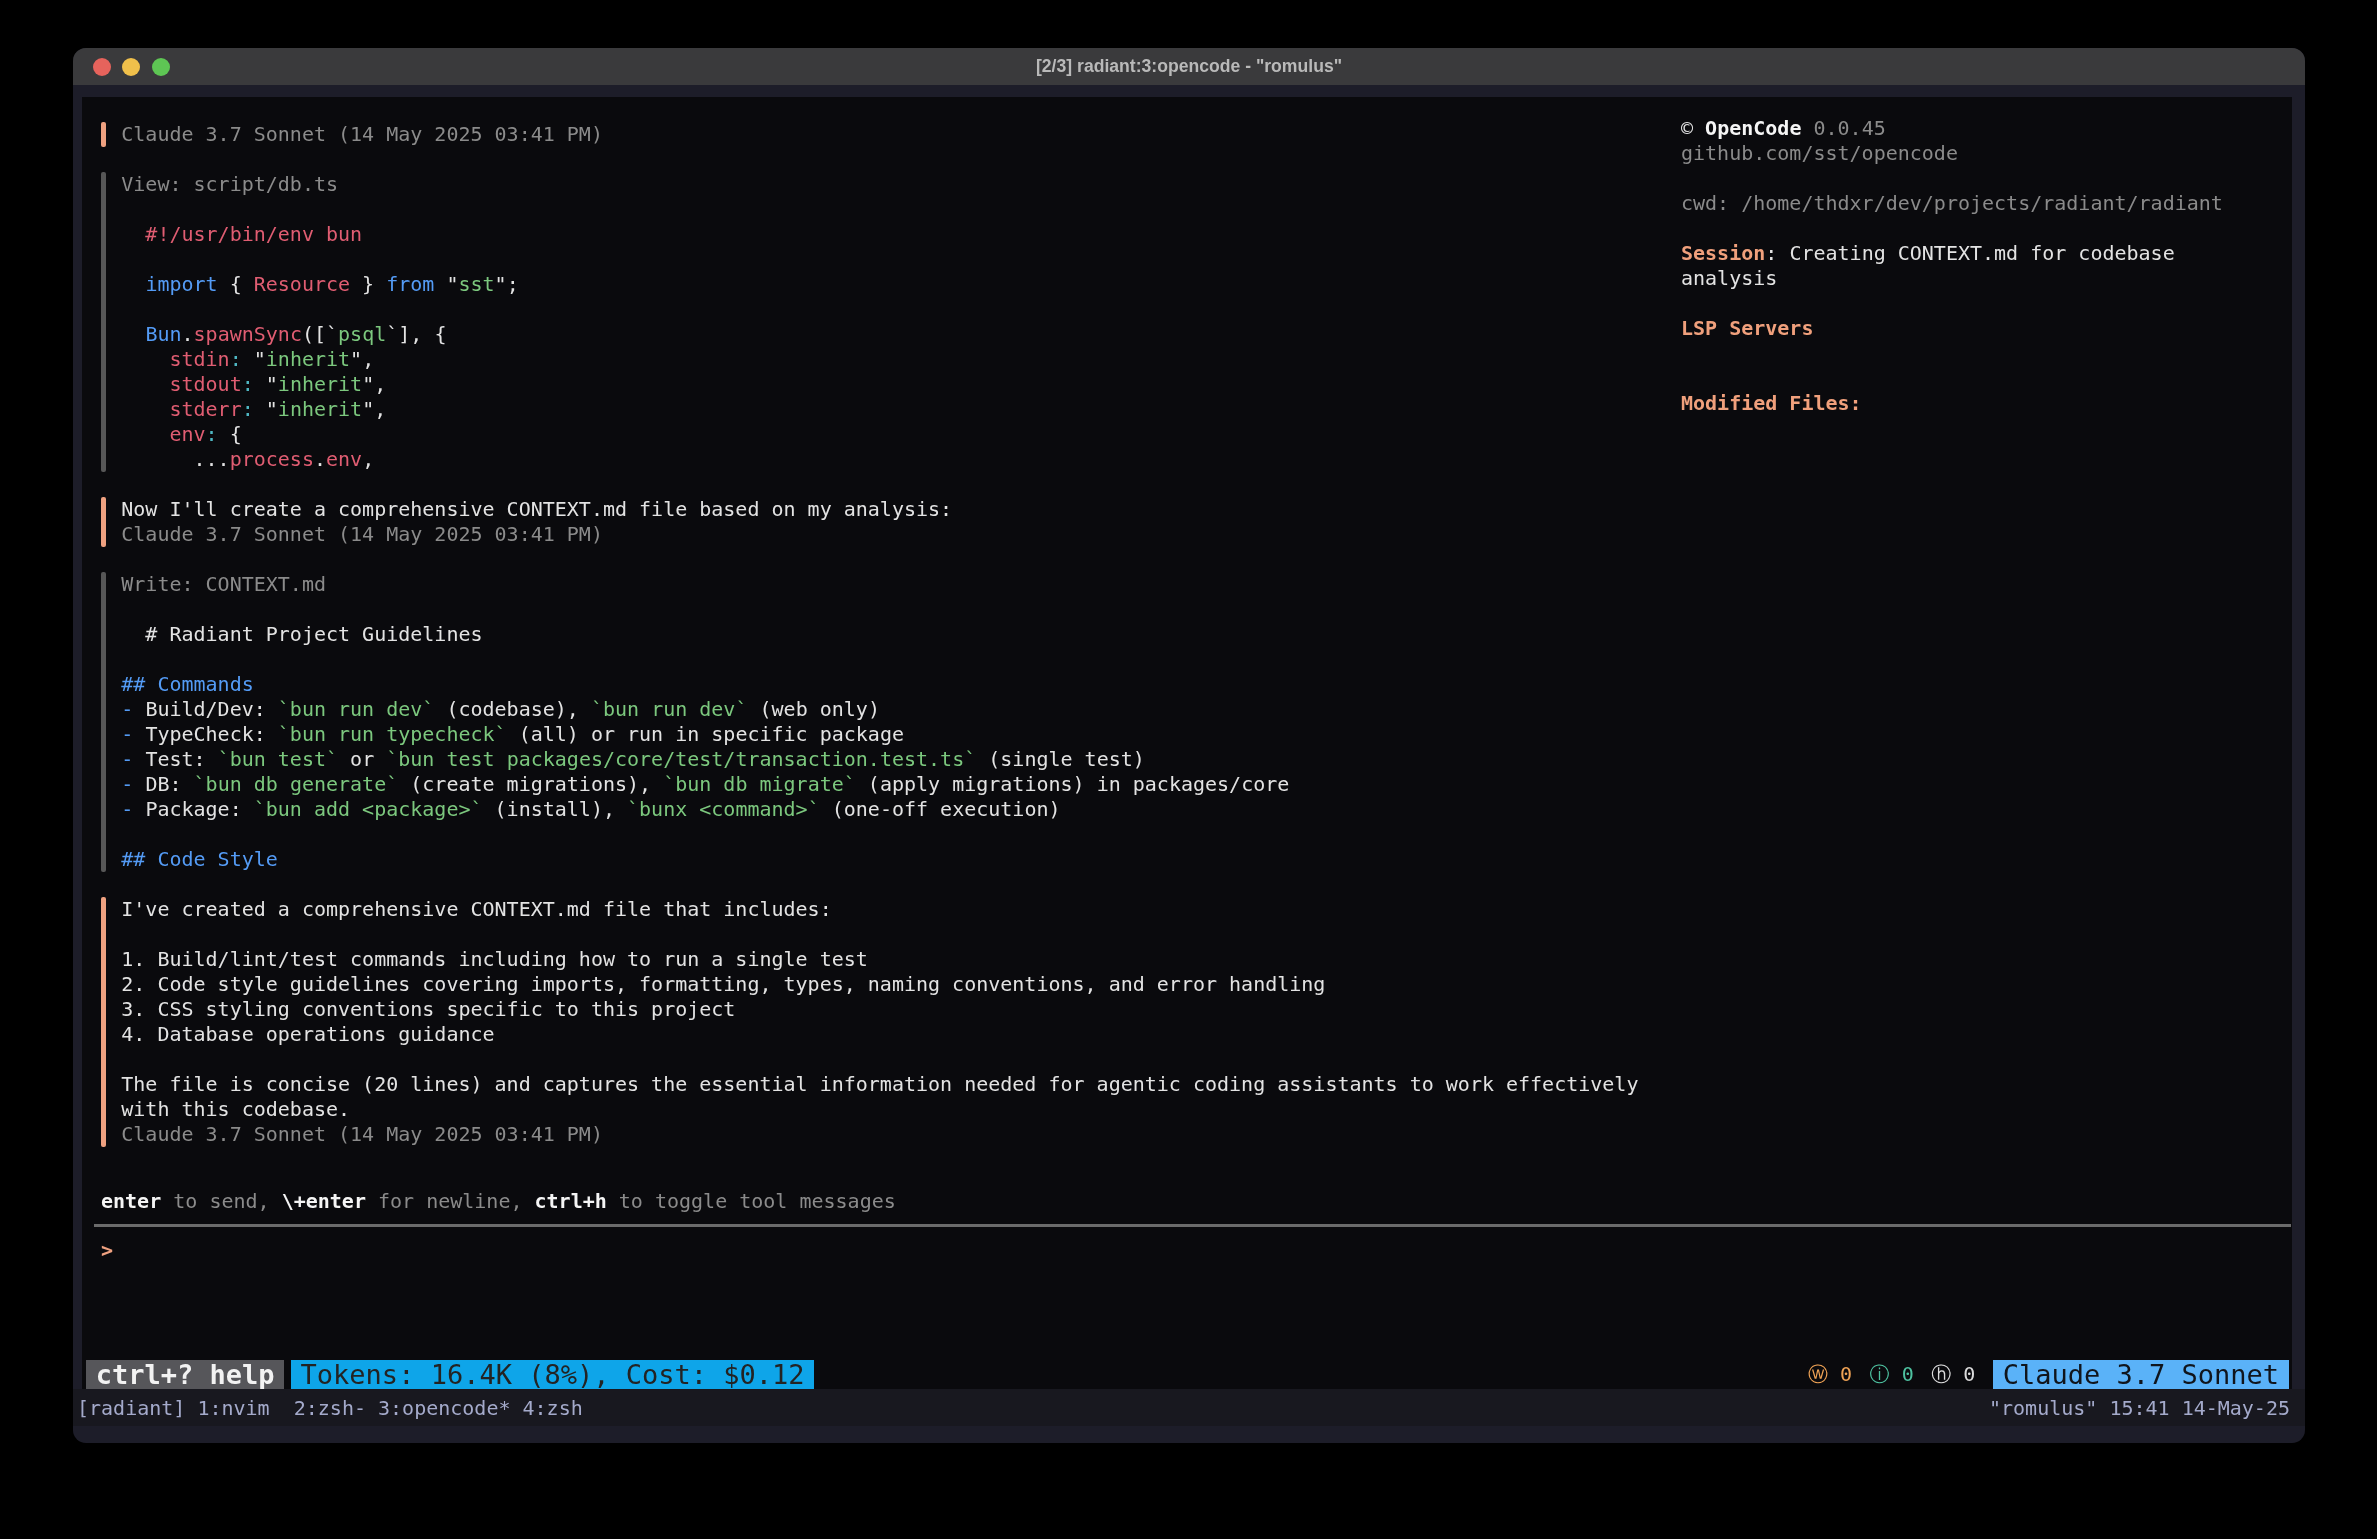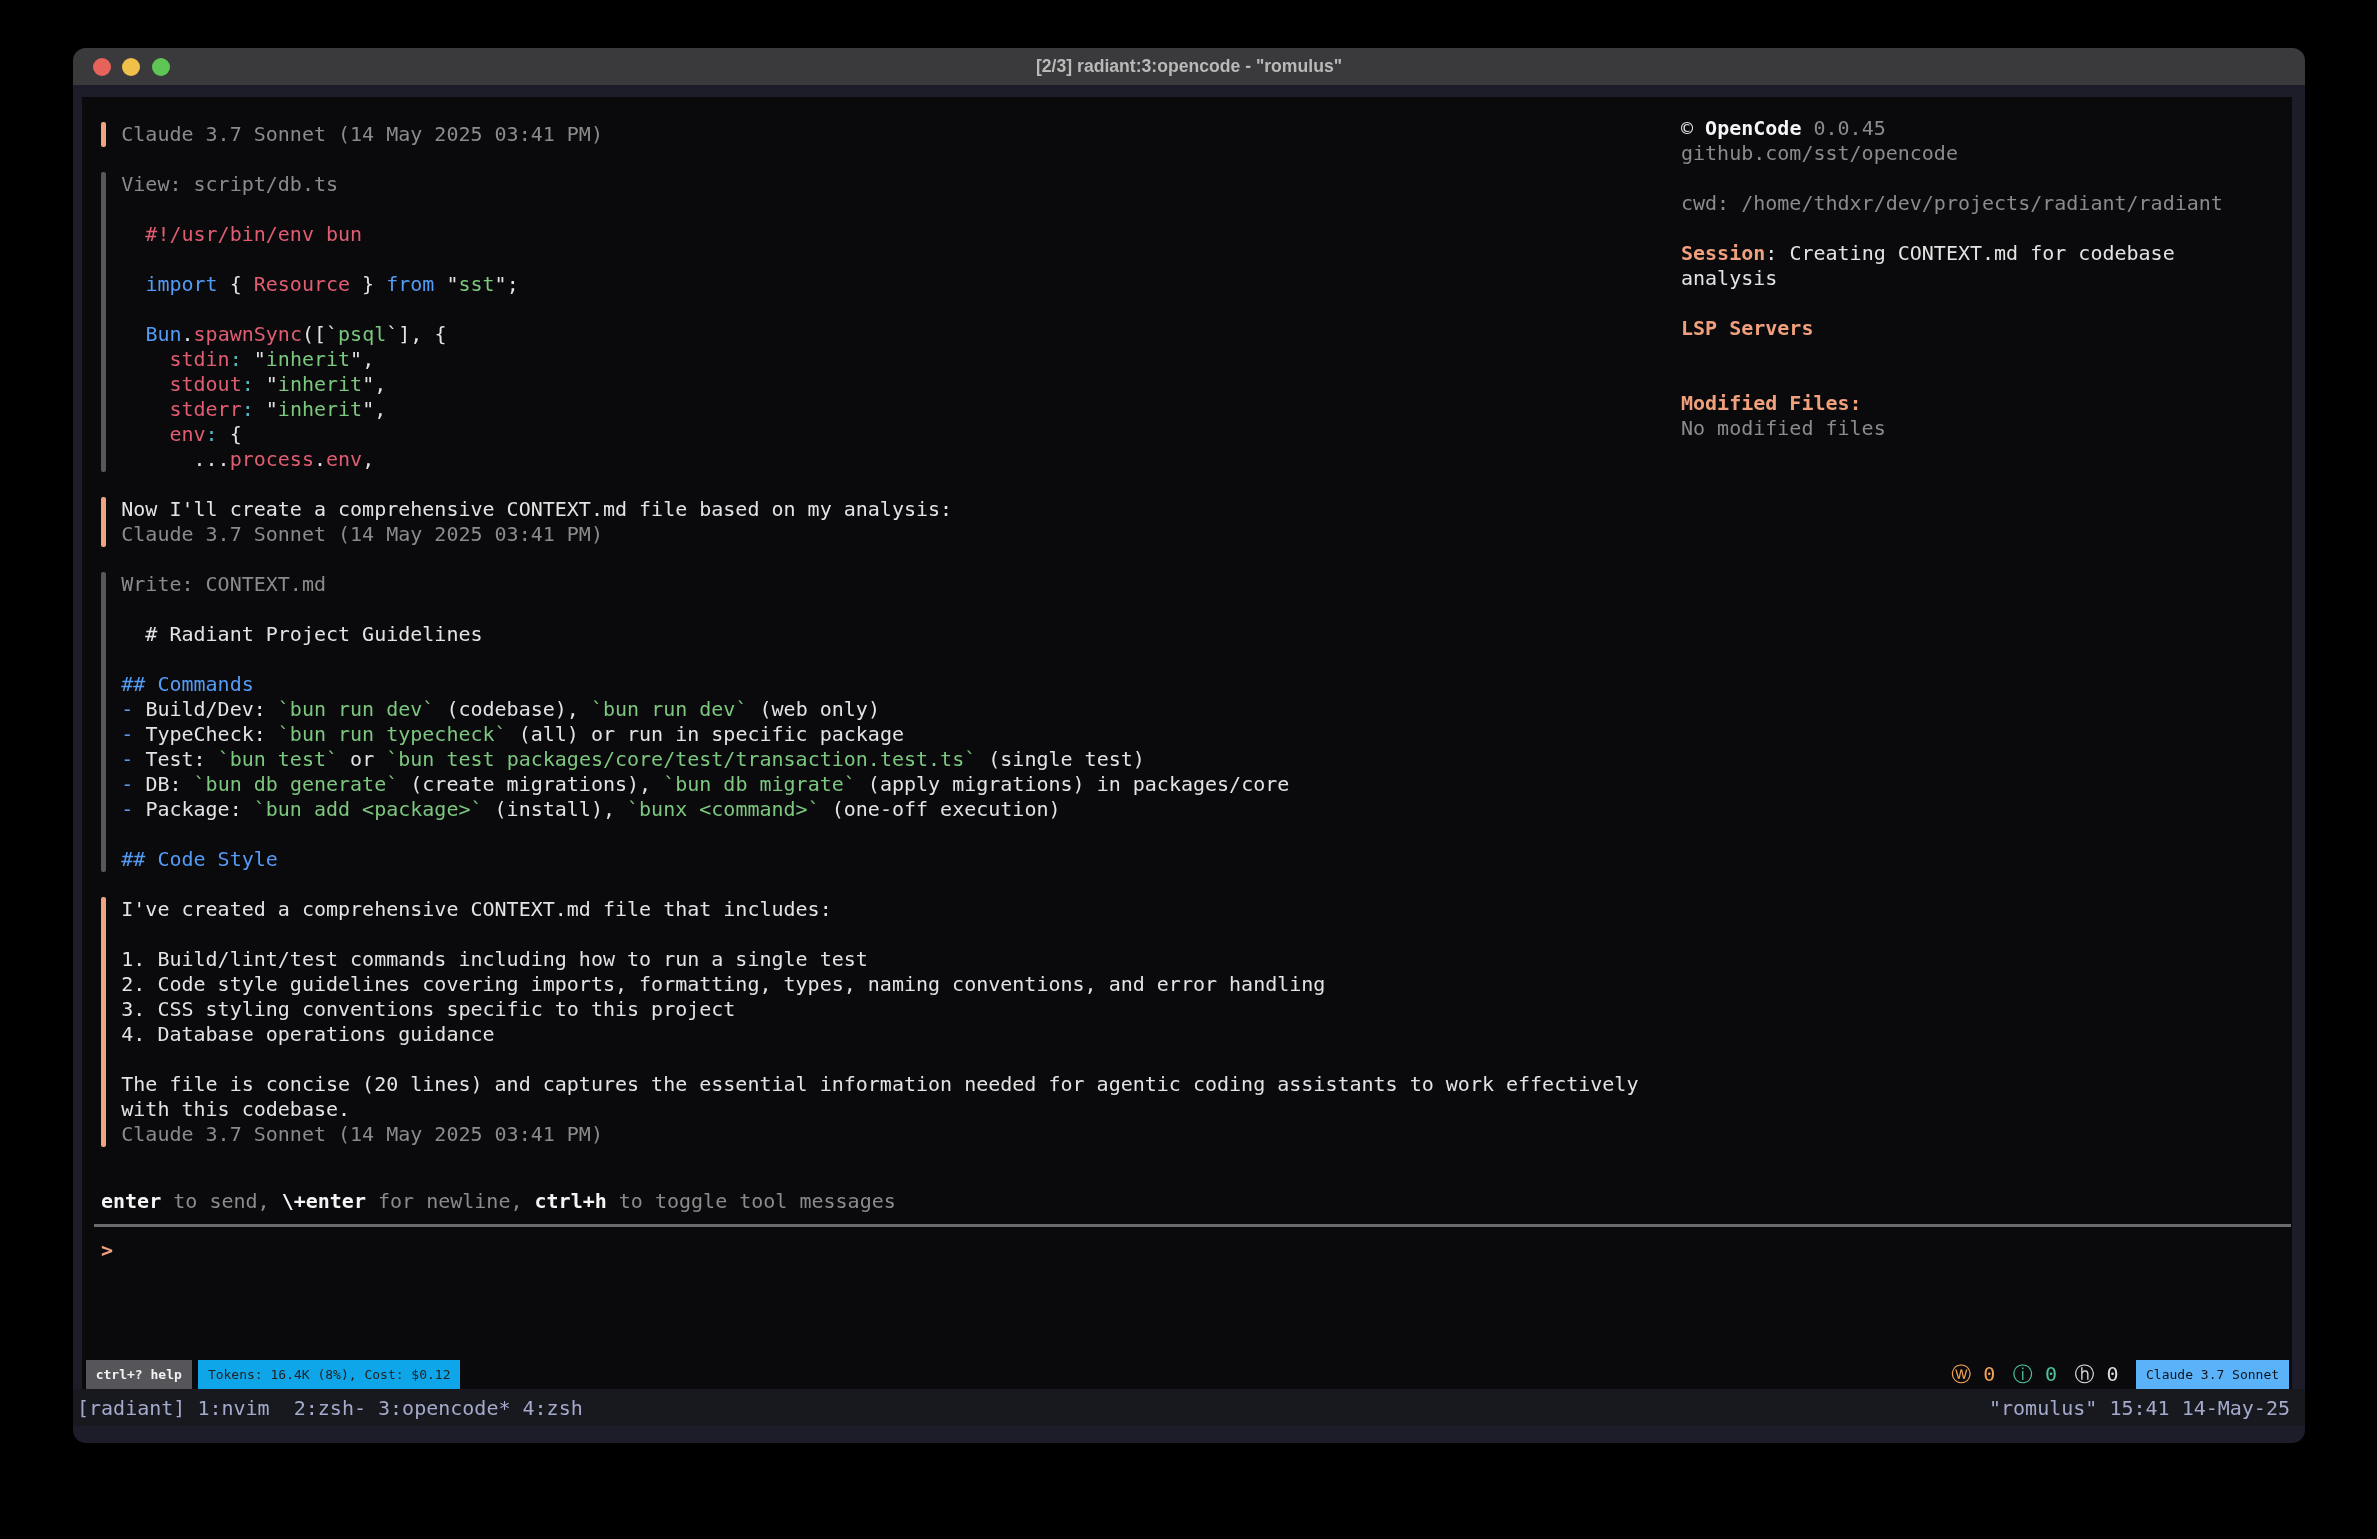--- a/index.html
+++ b/index.html
@@ -41,21 +41,21 @@
   .c-orangeb{color:#f0a07c;font-weight:bold;}
   
   .hint{position:absolute;left:19px;top:1092px;}
   .separator{position:absolute;left:11.7px;top:1127px;width:2197px;height:2.6px;background:#6b6b6b;}
   .prompt{position:absolute;left:19px;top:1141px;height:25px;line-height:25px;
           font-size:20px;color:#efa180;font-weight:bold;white-space:pre;}
   
   .statusrow{position:absolute;left:3.9px;top:1263px;width:2203px;height:29px;
              display:flex;align-items:center;justify-content:space-between;}
   .status-left{display:flex;align-items:center;gap:6.5px;}
-  .badge{height:29px;line-height:29px;padding:0 9.8px;font-size:13px;white-space:pre;}
+  .badge{height:29px;line-height:29px;padding:0 9.8px;font-size:27px;white-space:pre;}
   .badge-help{background:#56565a;color:#f2f2f2;font-weight:bold;}
   .badge-tokens{background:#0ea5e9;color:#232323;}
   .status-right{display:flex;align-items:center;gap:17.6px;}
   .diag{font-size:20px;white-space:pre;}
   .d-orange{color:#f0a355;}
   .d-teal{color:#4ec2a0;}
   .d-white{color:#dcdcdc;}
   .badge-model{background:#5ab2f8;color:#10151c;}
   
   .tmuxbar{position:absolute;left:0;top:1341px;width:100%;height:37px;background:#18181f;
@@ -150,21 +150,20 @@
         <div class="tline"></div>
         <div class="tline"><span class="c-dim">cwd: /home/thdxr/dev/projects/radiant/radiant</span></div>
         <div class="tline"></div>
         <div class="tline"><span class="c-orangeb">Session</span><span class="c-fg">: Creating CONTEXT.md for codebase</span></div>
         <div class="tline"><span class="c-fg">analysis</span></div>
         <div class="tline"></div>
         <div class="tline"><span class="c-orangeb">LSP Servers</span></div>
         <div class="tline"></div>
         <div class="tline"></div>
         <div class="tline"><span class="c-orangeb">Modified Files:</span></div>
-        <div class="tline"><span class="c-dim">No modified files</span></div>
       </div>
 
     <div class="hint term">
         <div class="tline"><span class="c-fgb">enter</span><span class="c-dim"> to send, </span><span class="c-fgb">\+enter</span><span class="c-dim"> for newline, </span><span class="c-fgb">ctrl+h</span><span class="c-dim"> to toggle tool messages</span></div>
       </div>
     <div class="separator"></div>
     <div class="prompt">&gt;</div>
 
     <div class="statusrow">
       <div class="status-left">

